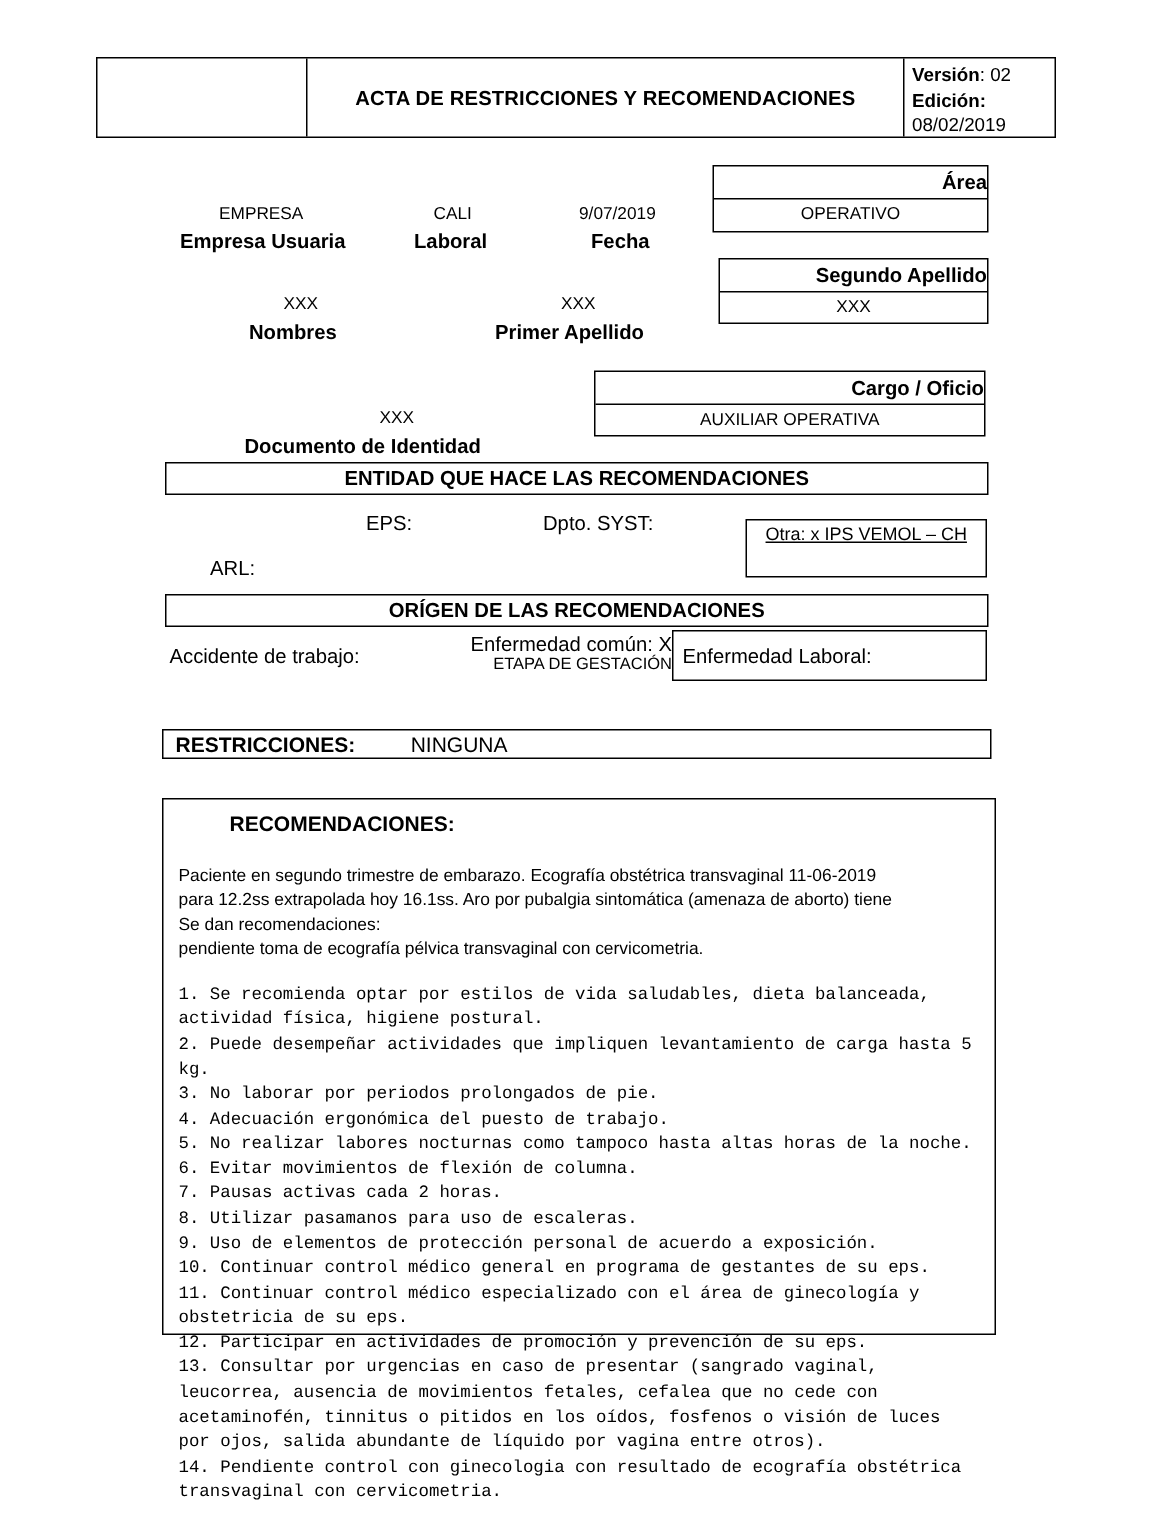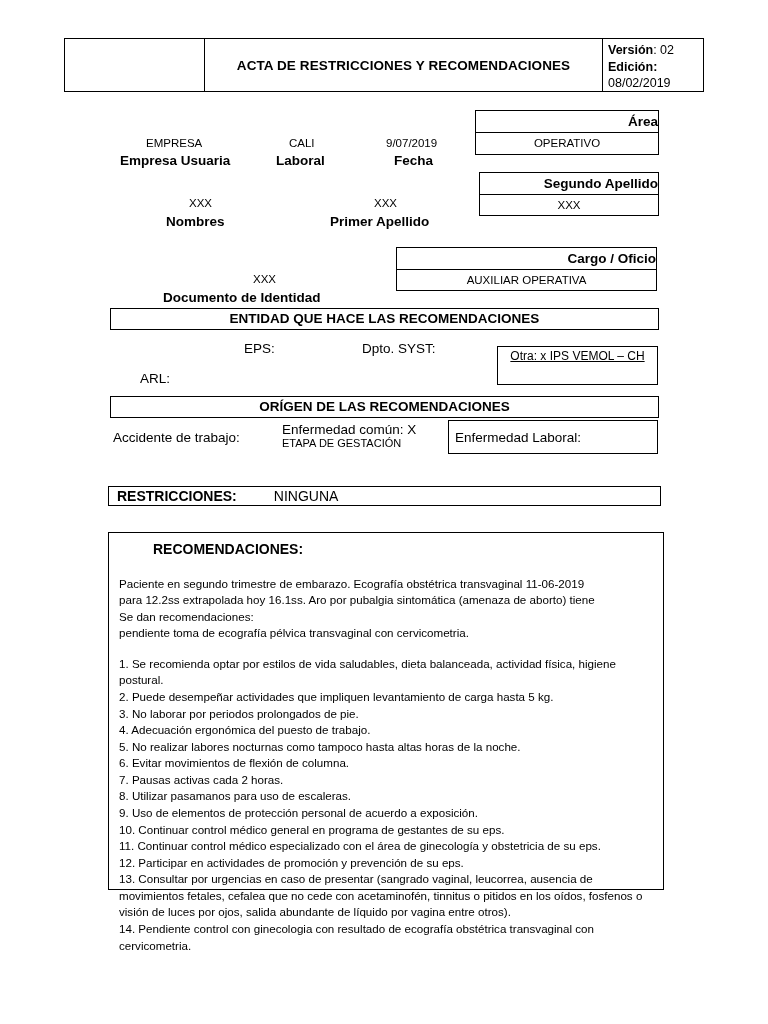--- a/index.html
+++ b/index.html
@@ -113,21 +113,21 @@
   }
 
   .plainbox {
     position: absolute;
     border: 1.5px solid #000;
     box-sizing: border-box;
   }
 
   .centerstack {
     position: absolute;
-    text-align: left;
+    text-align: right;
     white-space: nowrap;
   }
   .centerstack .top { font-size: 13.5px; }
   .centerstack .bot { font-size: 11px; }
 
   
   .restr {
     position: absolute;
     left: 108px;
     top: 486px;
@@ -162,21 +162,21 @@
   .rec-para {
     font-size: 11.6px;
     line-height: 1.42;
     margin: 0 0 14px 0;
   }
   .rec-para .nb { display: block; }
   .rec-list {
     font-size: 11.6px;
     line-height: 1.43;
   }
-  .rec-list .item { margin: 0; }
+  .rec-list .item { margin: 0; font-family: Liberation Mono, monospace; }
 </style>
 </head>
 <body>
 
 <div class="page">
 
   <div class="titlebar">
     <div class="tb-logo"></div>
     <div class="tb-title">ACTA DE RESTRICCIONES Y RECOMENDACIONES</div>
     <div class="tb-meta">

